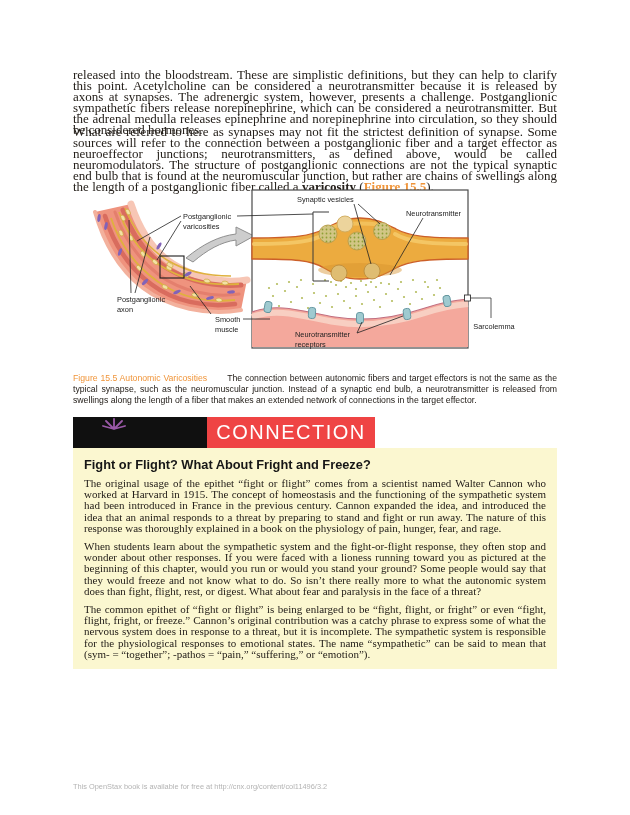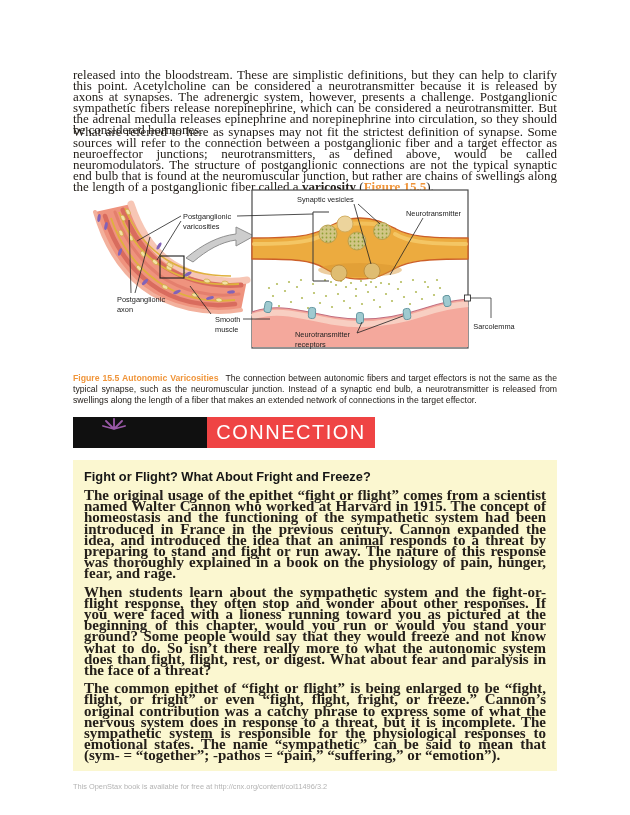--- a/index.html
+++ b/index.html
@@ -9,31 +9,31 @@
        font-family:"Liberation Sans",sans-serif;font-size:7.6px;color:#3f3f3f;}
   .para{position:absolute;left:73px;width:484px;font-size:13px;line-height:11.1px;text-align:justify;}
   #p1{top:56px;}
   #p2{top:113px;}
   .figref{color:#f0953a;font-weight:bold;text-decoration:none;cursor:pointer;}
   b.term{font-weight:bold;}
   .figure{position:absolute;left:73px;top:188px;width:484px;height:165px;}
   .figure text{font-family:"Liberation Sans",sans-serif;font-size:7.4px;fill:#222;}
   .caption{position:absolute;left:73px;top:364px;width:484px;font-family:"Liberation Sans",sans-serif;
            font-size:8.7px;line-height:11px;text-align:justify;color:#25201b;}
-  .caption .lbl{color:#f0953a;font-weight:bold;margin-right:7px;}
+  .caption .lbl{color:#f0953a;font-weight:normal;margin-right:20px;}
   .banner{position:absolute;left:73px;top:417px;height:31px;display:flex;}
   .banner-black{position:relative;background:#101010;color:#ffffff;width:134px;display:flex;align-items:center;
                 justify-content:center;font-family:"Liberation Serif",serif;font-weight:bold;font-size:24px;}
   .banner-black .sparkle{position:absolute;left:28px;top:0;}
   .banner-purple{background:#ef4444;color:#ffffff;width:168px;display:flex;align-items:center;justify-content:center;
                  font-family:"Liberation Sans",sans-serif;font-size:20px;letter-spacing:1.5px;}
   .connection{position:absolute;left:73px;top:448px;width:484px;background:#fbf7d0;box-sizing:border-box;
-              padding:9px 11px 9px 11px;margin-top:12px;}
+              padding:9px 11px 9px 11px;}
   .connection h2{margin:0 0 6px 0;font-family:"Liberation Sans",sans-serif;font-size:12.8px;color:#161616;font-weight:bold;}
-  .connection p{margin:0 0 7px 0;font-size:15px;line-height:11.2px;text-align:justify;font-weight:bold;}
+  .connection p{margin:0 0 7px 0;font-size:11px;line-height:11.2px;text-align:justify;}
   .connection p:last-child{margin-bottom:0;}
   .footer{position:absolute;left:73px;top:782px;font-family:"Liberation Sans",sans-serif;font-size:7.4px;color:#b3b3b3;}
 </style>
 </head>
 <body>
 
 <div class="page">
 
 
   <p class="para" id="p1">released into the bloodstream. These are simplistic definitions, but they can help to clarify this point. Acetylcholine can be considered a neurotransmitter because it is released by axons at synapses. The adrenergic system, however, presents a challenge. Postganglionic sympathetic fibers release norepinephrine, which can be considered a neurotransmitter. But the adrenal medulla releases epinephrine and norepinephrine into circulation, so they should be considered hormones.</p>

